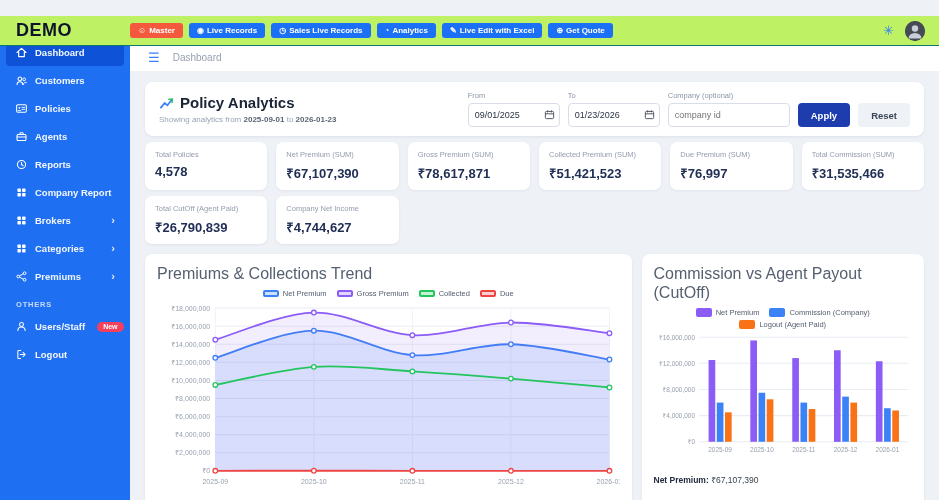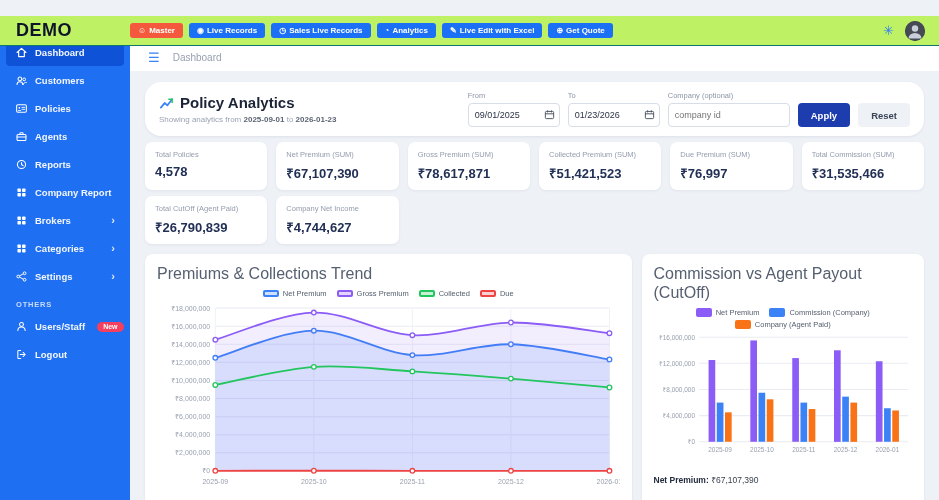--- a/index.html
+++ b/index.html
@@ -26,21 +26,21 @@
   .badge-new{background:#f43f5e;color:#fff;font-size:7px;font-weight:700;padding:1.5px 6px;border-radius:8px;margin-left:5px}
 
   
   .main{position:absolute;left:130px;top:30px;right:0;bottom:0;overflow:hidden}
   .toolbar{margin-top:13px;background:#fff;height:28px;display:flex;align-items:center;gap:13px;padding:0 18px}
   .burger{color:#3b82f6;font-size:13px;cursor:pointer;line-height:1}
   .crumb{color:#97a0b1;font-size:10px;cursor:pointer}
   .content{padding:11px 15px}
 
   
-  .filter-card{background:#fff;border-radius:16px;box-shadow:0 1px 3px rgba(20,30,60,.07);padding:9px 14px;display:flex;align-items:center;justify-content:space-between}
+  .filter-card{background:#fff;border-radius:8px;box-shadow:0 1px 3px rgba(20,30,60,.07);padding:9px 14px;display:flex;align-items:center;justify-content:space-between}
   .fc-title{display:flex;align-items:center;gap:6px;font-size:15px;font-weight:800;color:#1b2437}
   .fc-sub{font-size:8px;color:#9aa3b4;margin-top:4px}
   .fc-sub b{color:#5b6474}
   .fc-form{display:flex;align-items:flex-end;gap:8px}
   .field{display:flex;flex-direction:column;gap:3px}
   .field label{font-size:7.5px;color:#8c96a8}
   .inputwrap{position:relative;display:inline-block}
   .inp{height:24px;border:1px solid #d8dde7;border-radius:4px;font-size:9px;color:#2a3345;padding:0 6px;width:92px;font-family:inherit;background:#fff;outline:none}
   .inp.date{padding-right:20px}
   .cal{position:absolute;right:5px;top:6px;width:11px;height:11px}
@@ -178,21 +178,21 @@
     <span>Categories</span>
     <span class="chev">›</span>
   </div>
   <div class="side-item">
     <svg class="side-ic" viewBox="0 0 16 16">
         <circle cx="4" cy="8" r="1.7" stroke="#fff" stroke-width="1.2" fill="none"></circle>
         <circle cx="11.8" cy="4" r="1.7" stroke="#fff" stroke-width="1.2" fill="none"></circle>
         <circle cx="11.8" cy="12" r="1.7" stroke="#fff" stroke-width="1.2" fill="none"></circle>
         <path d="M5.6 7.2 L10.2 4.7 M5.6 8.8 L10.2 11.3" stroke="#fff" stroke-width="1.2"></path>
       </svg>
-    <span>Settings</span>
+    <span>Premiums</span>
     <span class="chev">›</span>
   </div>
 
   <div class="side-section">OTHERS</div>
 
   <div class="side-item">
     <svg class="side-ic" viewBox="0 0 16 16">
         <circle cx="8" cy="5.5" r="2.4" stroke="#fff" stroke-width="1.3" fill="none"></circle>
         <path d="M3.5 13 a4.5 4.5 0 0 1 9 0" stroke="#fff" stroke-width="1.3" fill="none" stroke-linecap="round"></path>
       </svg>
@@ -385,21 +385,21 @@
             <span class="lg-item">
               <span class="lg-swatch solid" style="background: rgb(139, 92, 246);"></span>
               <span>Net Premium</span>
             </span>
             <span class="lg-item">
               <span class="lg-swatch solid" style="background: rgb(59, 130, 246);"></span>
               <span>Commission (Company)</span>
             </span>
             <span class="lg-item">
               <span class="lg-swatch solid" style="background: rgb(249, 115, 22);"></span>
-              <span>Company (Agent Paid)</span>
+              <span>Logout (Agent Paid)</span>
             </span>
           </div>
         <div class="chart-box" id="chart-bar"><svg viewBox="0 0 252 122" width="100%">
               <line x1="44" y1="108" x2="248" y2="108" stroke="#e9ecf3" stroke-width="1"></line>
               <text x="40" y="110.3" text-anchor="end" font-size="6.3" fill="#98a0ae">₹0</text>
               <line x1="44" y1="82.5" x2="248" y2="82.5" stroke="#e9ecf3" stroke-width="1"></line>
               <text x="40" y="84.8" text-anchor="end" font-size="6.3" fill="#98a0ae">₹4,000,000</text>
               <line x1="44" y1="57" x2="248" y2="57" stroke="#e9ecf3" stroke-width="1"></line>
               <text x="40" y="59.3" text-anchor="end" font-size="6.3" fill="#98a0ae">₹8,000,000</text>
               <line x1="44" y1="31.5" x2="248" y2="31.5" stroke="#e9ecf3" stroke-width="1"></line>

